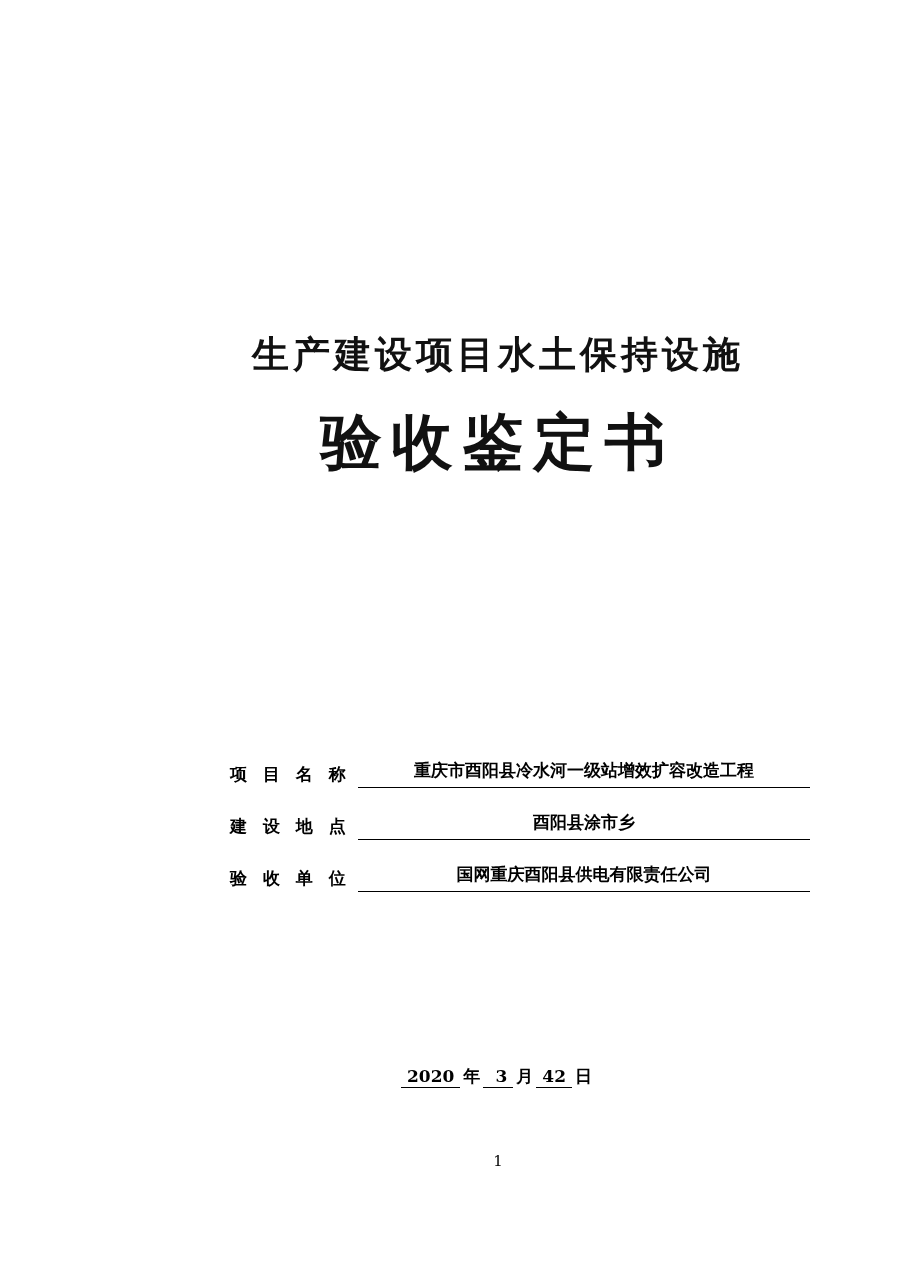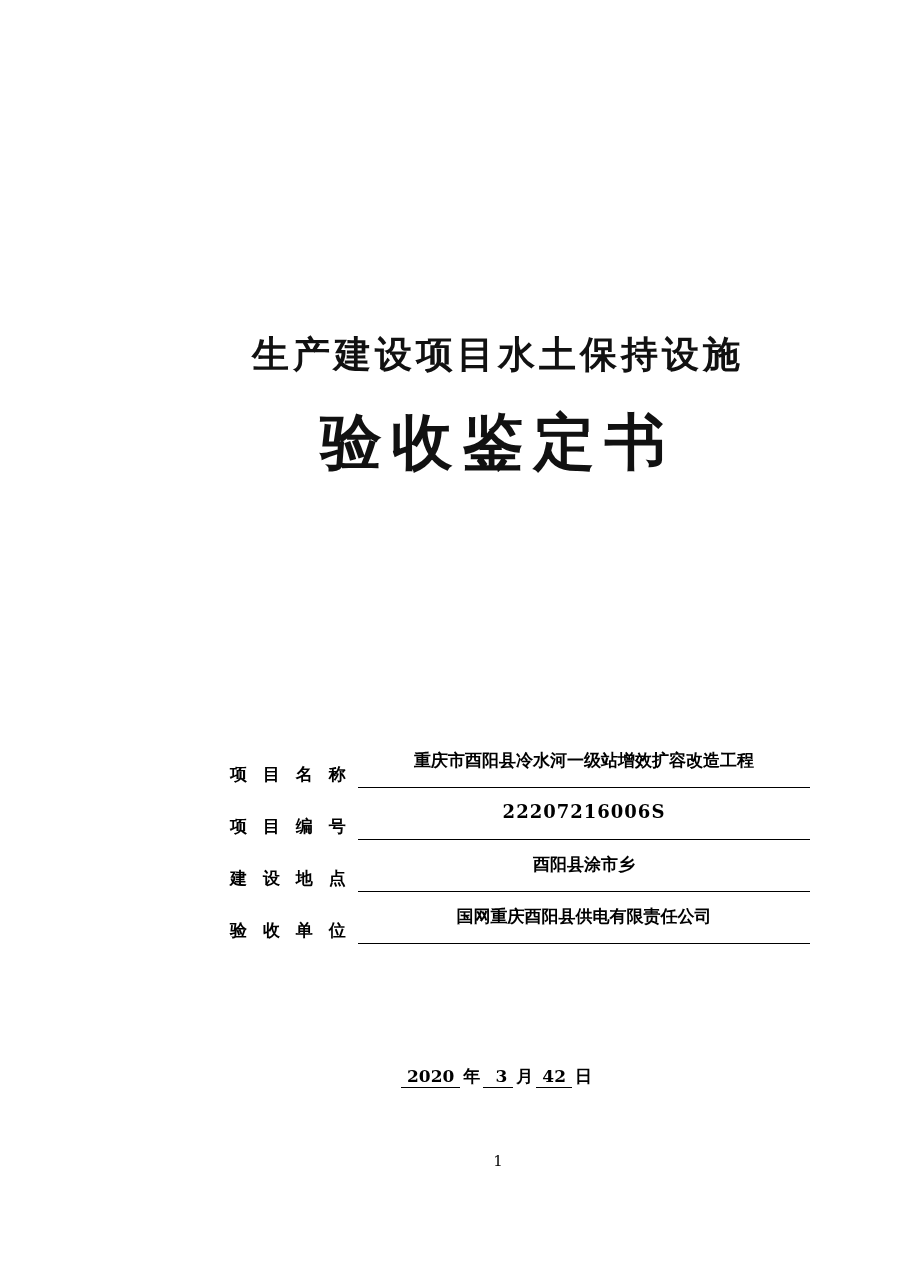--- a/index.html
+++ b/index.html
@@ -70,21 +70,21 @@
     line-height: 28px;
   }
   .field-value {
     flex: 1 1 auto;
     border-bottom: 1.4px solid #000000;
     text-align: center;
     font-size: 17px;
     font-weight: 700;
     color: #000000;
     line-height: 26px;
-    padding-bottom: 14px;
+    padding-bottom: 4px;
     white-space: nowrap;
     overflow: hidden;
   }
   .field-value.serif-num {
     font-family: "DejaVu Serif", "Liberation Serif", serif;
     font-size: 18px;
     letter-spacing: 1px;
   }
 
   
@@ -133,24 +133,20 @@
     <div class="title-line-2">验收鉴定书</div>
   </div>
 
   <div class="fields">
 
     <div class="field-row">
       <div class="field-label">项 目 名 称</div>
       <div class="field-value">重庆市酉阳县冷水河一级站增效扩容改造工程</div>
     </div>
 
-    <div class="field-row">
-      <div class="field-label">项 目 编 号</div>
-      <div class="field-value serif-num">22207216006S</div>
-    </div>
 
     <div class="field-row">
       <div class="field-label">建 设 地 点</div>
       <div class="field-value">酉阳县涂市乡</div>
     </div>
 
     <div class="field-row">
       <div class="field-label">验 收 单 位</div>
       <div class="field-value">国网重庆酉阳县供电有限责任公司</div>
     </div>

